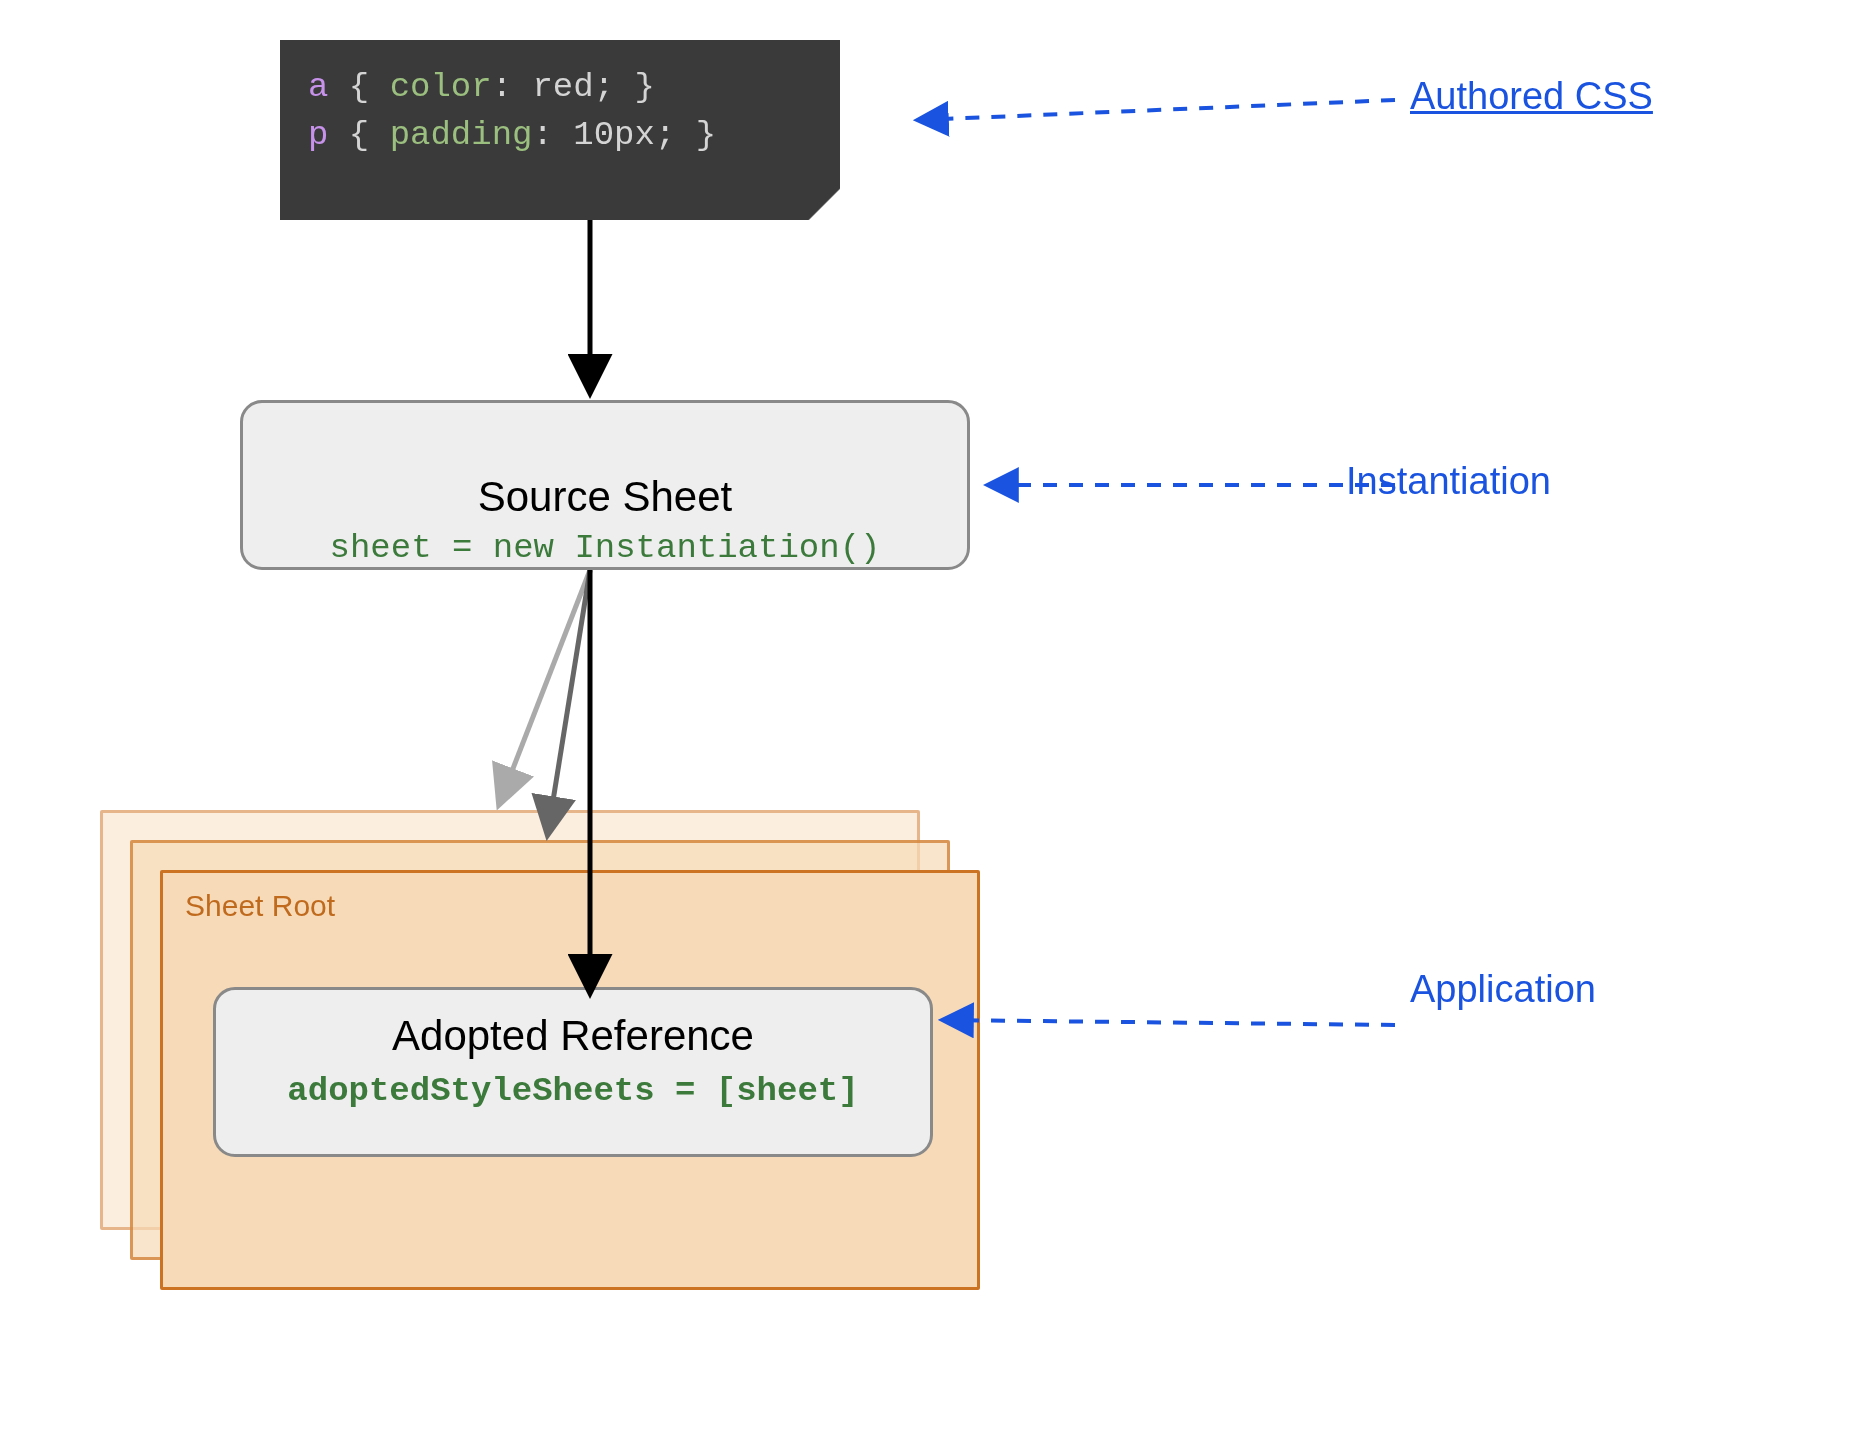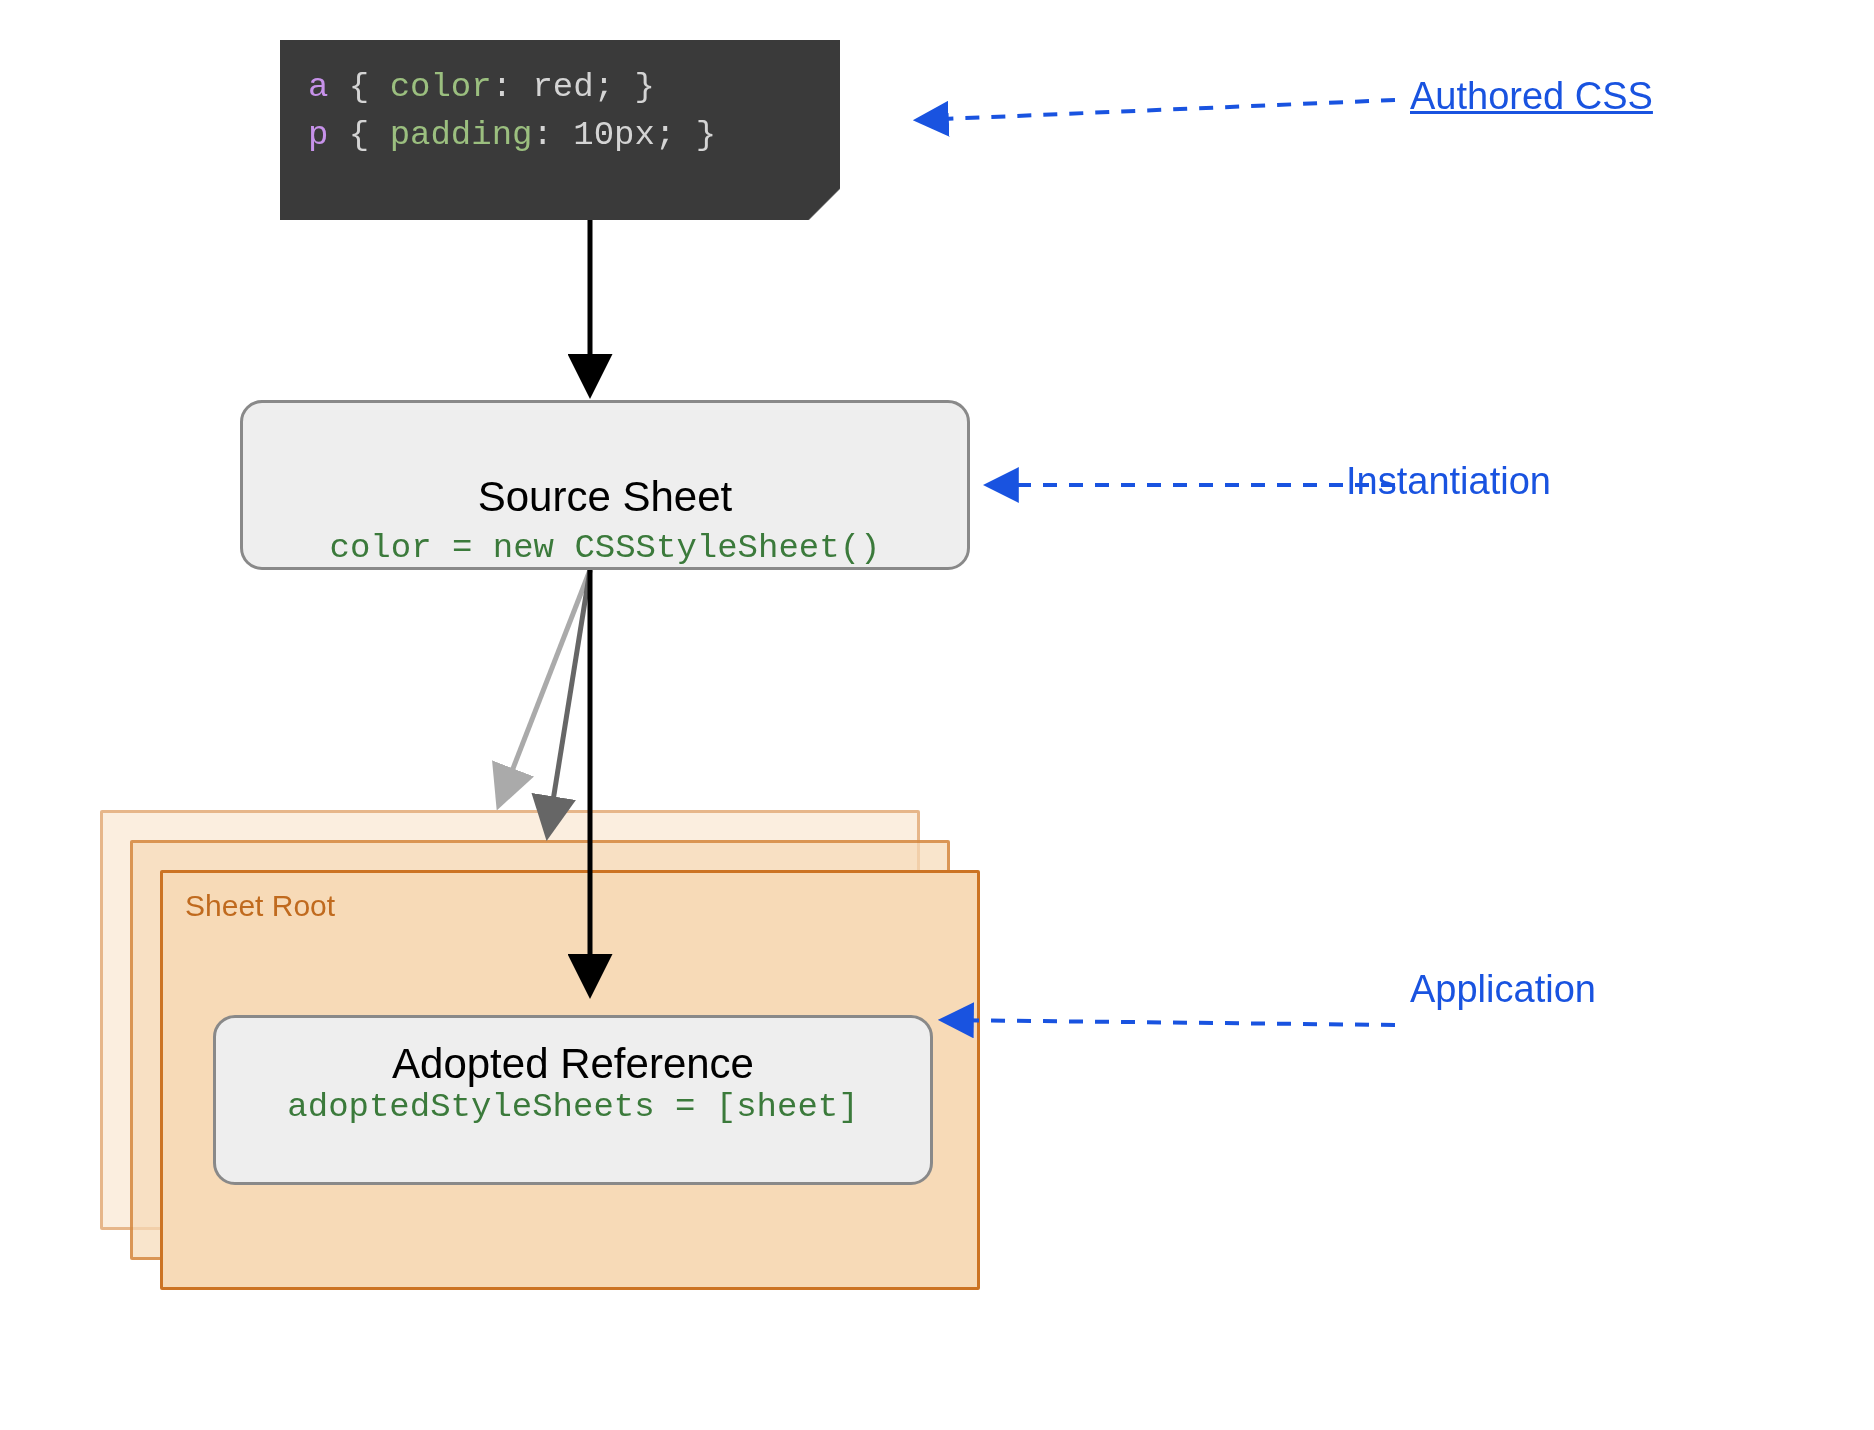--- a/index.html
+++ b/index.html
@@ -103,37 +103,38 @@
   .card-label {
     position: absolute;
     top: 16px; left: 22px;
     font-size: 30px;
     color: #c06a1e;
   }
 
   .adopt-box {
     position: absolute;
     left: 50px;
-    top: 142px;
+    top: 114px;
     width: 720px;
     height: 170px;
     background: #eeeeee;
     border: 3px solid #898989;
     border-radius: 22px;
     text-align: center;
     padding-top: 22px;
   }
   .adopt-box .title {
     font-size: 42px;
     color: #000;
   }
   .adopt-box .code {
     font-size: 34px;
     color: #3b7a3b;
-    margin-top: 0;
+    margin-top: 12px;
+    font-weight: bold;
   }
 
   
   .annot {
     position: absolute;
     color: #1953e0;
     font-size: 38px;
   }
 
   
@@ -157,21 +158,21 @@
     </div>
     <div>
       <span class="sel">p</span>
       <span class="brace"> { </span><span class="prop">padding</span><span class="brace">: </span><span class="num">10px</span><span class="brace">; }</span>
     </div>
     <div class="page-fold"></div>
   </div>
 
   <div class="src-box">
     <div class="title">Source Sheet</div>
-    <div class="code mono">color = new CSSStyleSheet()</div>
+    <div class="code mono">sheet = new Instantiation()</div>
   </div>
 
   <div class="stack">
     <div class="card c1"></div>
     <div class="card c2"></div>
     <div class="card c3">
       <div class="card-label">Sheet Root</div>
       <div class="adopt-box">
         <div class="title">Adopted Reference</div>
         <div class="code mono">adoptedStyleSheets = [sheet]</div>

